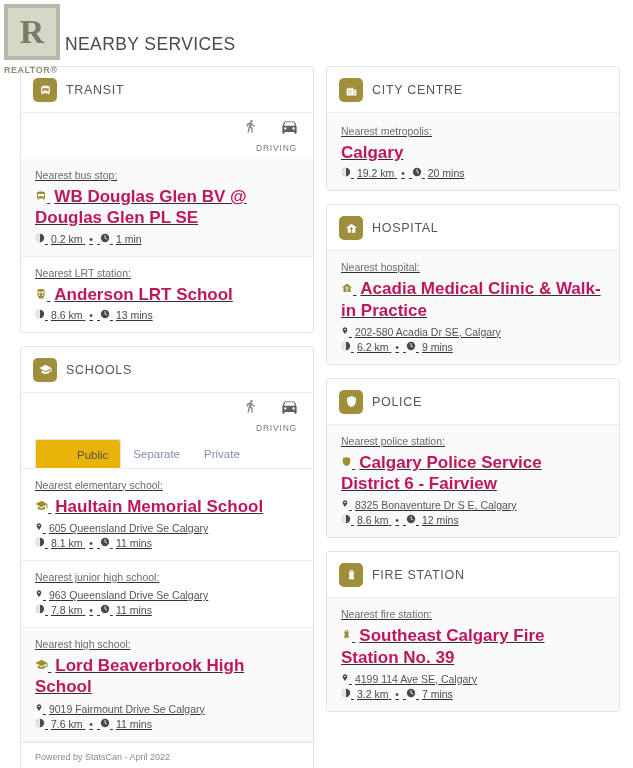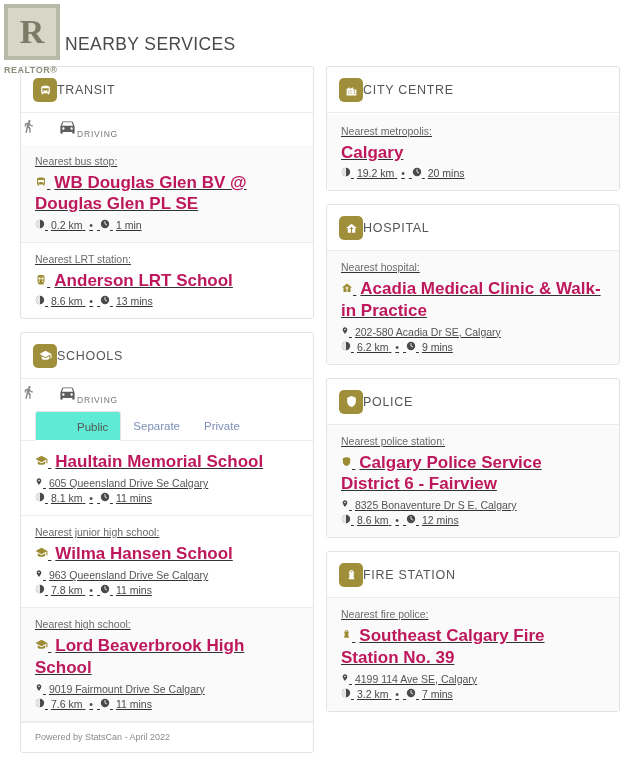--- a/index.html
+++ b/index.html
@@ -67,36 +67,36 @@
   }
   .col { width: 294px; }
 
   .card {
     background: #fff;
     border: 1px solid #e3e3e3;
     border-radius: 3px;
     margin-bottom: 13px;
   }
   .card-head {
-    display: flex; align-items: center; 
+    display: flex; align-items: center; gap: 9px;
     padding: 11px 12px 10px 12px;
     border-bottom: 1px solid #ececec;
   }
   .card-head .sq {
     width: 24px; height: 24px; border-radius: 5px;
     background: #a08f3a;
     display: flex; align-items: center; justify-content: center;
     color: #fff; font-size: 12px;
   }
   .card-head .ttl {
     font-size: 12.5px; letter-spacing: .7px; color: #555;
   }
 
   .modes {
-    display: flex; flex-direction: row; align-items: flex-end;
+    display: flex; flex-direction: column; align-items: flex-end;
     padding: 4px 14px 6px 0;
   }
   .modes .icons { display: flex; gap: 22px; align-items: flex-end; }
   .modes .m {
     font-size: 17px; color: #6f6f6f; line-height: 1;
   }
   .modes .m.dim { color: #9e9e9e; }
   .modes .lbl {
     font-size: 8.5px; color: #7a7a7a; letter-spacing: .8px;
     margin-top: 4px; margin-right: 2px;
@@ -107,21 +107,21 @@
     padding: 0 14px;
   }
   .tab {
     font-size: 11.5px; padding: 9px 12px 7px 12px;
     color: #7c8fb5; cursor: pointer;
   }
   .tab.active {
     color: #555; border: 1px solid #e3e3e3; border-bottom: 1px solid #fff;
     border-radius: 3px 3px 0 0;
     margin-bottom: -1px;
-    background: #5eead4;
+    background: #eab308;
     padding-left: 41px;
   }
 
   .entry {
     padding: 10px 14px 11px 14px;
     border-bottom: 1px solid #ececec;
     text-decoration: underline;
   }
   .entry.last { border-bottom: none; }
   .entry.shade { background: #fafafa; }
@@ -281,20 +281,21 @@
           <div class="lbl">DRIVING</div>
         </div>
 
         <div class="tabs">
           <div class="tab active">Public</div>
           <div class="tab">Separate</div>
           <div class="tab">Private</div>
         </div>
 
         <div class="entry">
+          <div class="lbl">Nearest elementary school:</div>
           <div class="name">
             <span class="ic">
               <svg width="13" height="13" viewBox="0 0 24 24" aria-hidden="true">
                   <path fill="#9e8c33" d="M12 3 1 9l11 6 9-4.9V17h2V9L12 3zM5 13.2V17c0 1.7 3.1 3 7 3s7-1.3 7-3v-3.8l-7 3.8-7-3.8z"></path>
                 </svg>
             </span><span>Haultain Memorial School</span>
           </div>
           <div class="addr">
             <span class="pin">
               <svg width="8" height="11" viewBox="0 0 24 24" aria-hidden="true">
@@ -314,27 +315,20 @@
               <svg width="10" height="10" viewBox="0 0 24 24" aria-hidden="true">
                   <circle cx="12" cy="12" r="10" fill="#4a4a4a"></circle>
                   <path d="M12 6v6l4 2" stroke="#fff" stroke-width="2" fill="none" stroke-linecap="round"></path>
                 </svg>
             </span><span>11 mins</span>
           </div>
         </div>
 
         <div class="entry">
           <div class="lbl">Nearest junior high school:</div>
-          <div class="name">
-            <span class="ic">
-              <svg width="13" height="13" viewBox="0 0 24 24" aria-hidden="true">
-                  <path fill="#9e8c33" d="M12 3 1 9l11 6 9-4.9V17h2V9L12 3zM5 13.2V17c0 1.7 3.1 3 7 3s7-1.3 7-3v-3.8l-7 3.8-7-3.8z"></path>
-                </svg>
-            </span><span>Wilma Hansen School</span>
-          </div>
           <div class="addr">
             <span class="pin">
               <svg width="8" height="11" viewBox="0 0 24 24" aria-hidden="true">
                   <path fill="#4a4a4a" d="M12 2C8.1 2 5 5.1 5 9c0 5.2 7 13 7 13s7-7.8 7-13c0-3.9-3.1-7-7-7zm0 9.5A2.5 2.5 0 1 1 12 6.5a2.5 2.5 0 0 1 0 5z"></path>
                 </svg>
             </span><span>963 Queensland Drive Se Calgary</span>
           </div>
           <div class="meta">
             <span class="g">
               <svg width="10" height="10" viewBox="0 0 24 24" aria-hidden="true">
@@ -514,21 +508,21 @@
       <div class="card">
         <div class="card-head">
           <span class="sq">
             <svg width="13" height="13" viewBox="0 0 24 24" aria-hidden="true">
               <path fill="#fff" d="M8 6a4 4 0 0 1 8 0h1v2h-1v8h1v3H7v-3h1V8H7V6h1zm2 0h4a2 2 0 0 0-4 0z"></path>
             </svg>
           </span>
           <span class="ttl">FIRE STATION</span>
         </div>
         <div class="entry shade last">
-          <div class="lbl">Nearest fire police:</div>
+          <div class="lbl">Nearest fire station:</div>
           <div class="name">
             <span class="ic">
               <svg width="11" height="13" viewBox="0 0 24 24" aria-hidden="true">
                   <path fill="#9e8c33" d="M8 6a4 4 0 0 1 8 0h1v2h-1v8h1v3H7v-3h1V8H7V6h1zm2 0h4a2 2 0 0 0-4 0z"></path>
                 </svg>
             </span><span>Southeast Calgary Fire Station No. 39</span>
           </div>
           <div class="addr">
             <span class="pin">
               <svg width="8" height="11" viewBox="0 0 24 24" aria-hidden="true">

